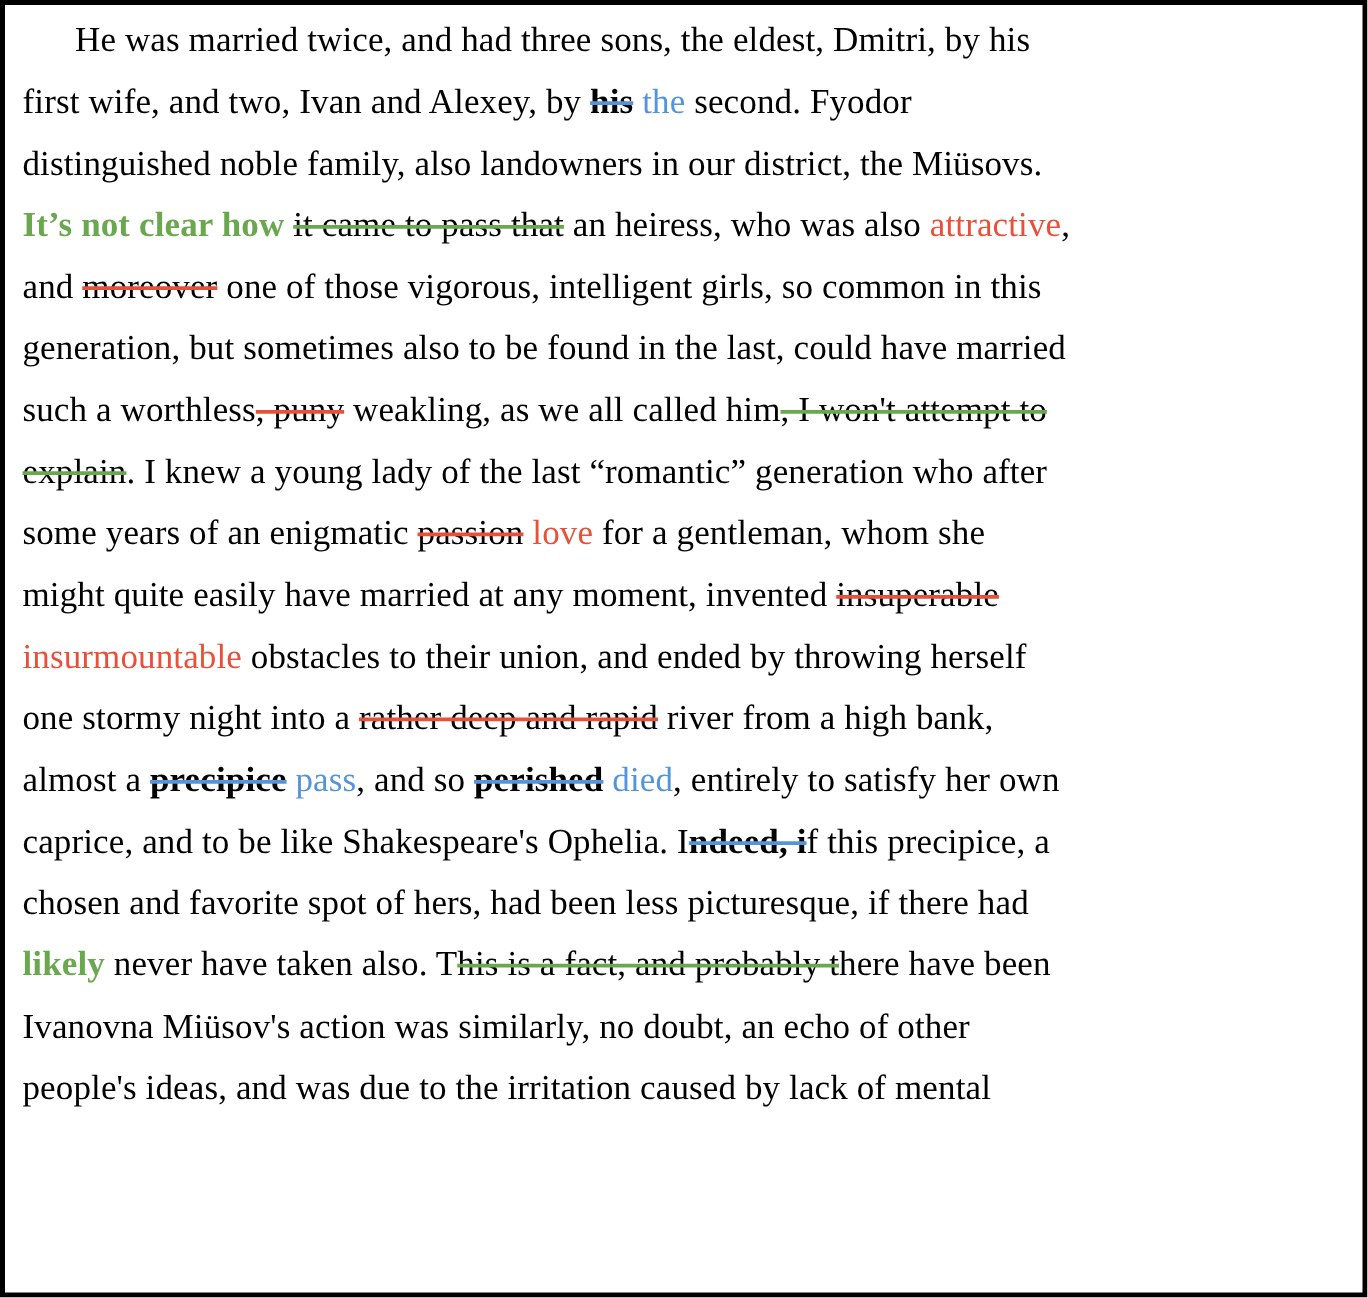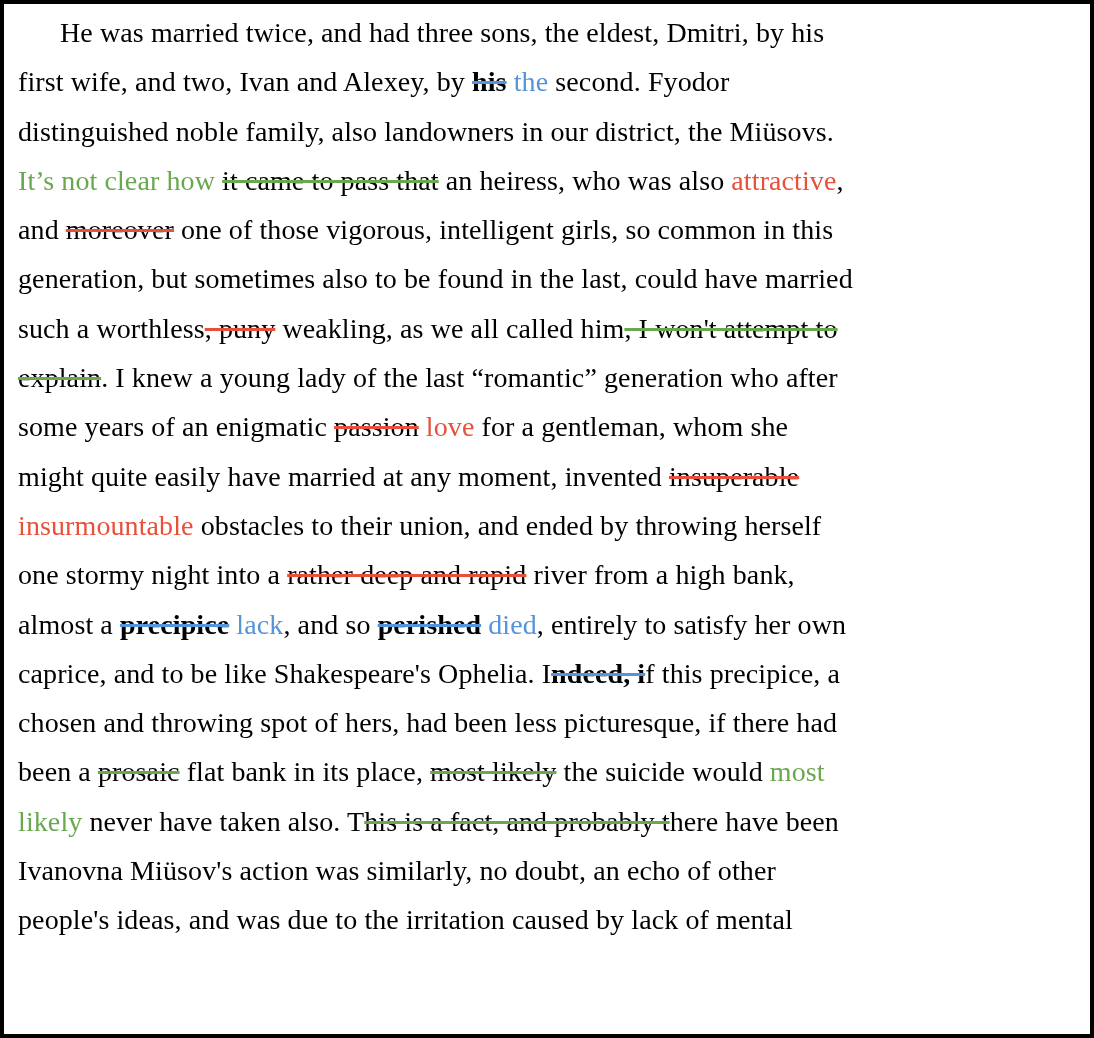--- a/index.html
+++ b/index.html
@@ -19,21 +19,21 @@
   .text{
     font-family:"Liberation Serif","DejaVu Serif",serif;
     font-size:28px;
     line-height:49.3px;
     color:var(--ink);
     letter-spacing:0.1px;
   }
   .line{white-space:nowrap;}
   .line.indent{text-indent:42px;}
   .run{}
-  .ins-green{color:var(--green);}
+  .ins-green{color:var(--green);font-weight:bold;}
   .ins-red{color:var(--red);}
   .ins-blue{color:var(--blue);}
   .del-green,.del-red,.del-blue{
     text-decoration:line-through;
     text-decoration-thickness:3px;
     text-decoration-skip-ink:none;
   }
   .del-green{text-decoration-color:var(--green);}
   .del-red{text-decoration-color:var(--red);}
   .del-blue{text-decoration-color:var(--blue);font-weight:bold;}
@@ -48,21 +48,20 @@
       <div class="line"><span class="run ">distinguished noble family, also landowners in our district, the Miüsovs.</span></div>
       <div class="line"><span class="run ins-green">It’s not clear how</span><span class="run "> </span><span class="run del-green">it came to pass that</span><span class="run "> an heiress, who was also </span><span class="run ins-red">attractive</span><span class="run ">,</span></div>
       <div class="line"><span class="run ">and </span><span class="run del-red">moreover</span><span class="run "> one of those vigorous, intelligent girls, so common in this</span></div>
       <div class="line"><span class="run ">generation, but sometimes also to be found in the last, could have married</span></div>
       <div class="line"><span class="run ">such a worthless</span><span class="run del-red">, puny</span><span class="run "> weakling, as we all called him</span><span class="run del-green">, I won't attempt to</span></div>
       <div class="line"><span class="run del-green">explain</span><span class="run ">. I knew a young lady of the last “romantic” generation who after</span></div>
       <div class="line"><span class="run ">some years of an enigmatic </span><span class="run del-red">passion</span><span class="run "> </span><span class="run ins-red">love</span><span class="run "> for a gentleman, whom she</span></div>
       <div class="line"><span class="run ">might quite easily have married at any moment, invented </span><span class="run del-red">insuperable</span></div>
       <div class="line"><span class="run ins-red">insurmountable</span><span class="run "> obstacles to their union, and ended by throwing herself</span></div>
       <div class="line"><span class="run ">one stormy night into a </span><span class="run del-red">rather deep and rapid</span><span class="run "> river from a high bank,</span></div>
-      <div class="line"><span class="run ">almost a </span><span class="run del-blue">precipice</span><span class="run "> </span><span class="run ins-blue">lack</span><span class="run ">, and so </span><span class="run del-blue">perished</span><span class="run "> </span><span class="run ins-blue">died</span><span class="run ">, entirely to satisfy her own</span></div>
+      <div class="line"><span class="run ">almost a </span><span class="run del-blue">precipice</span><span class="run "> </span><span class="run ins-blue">pass</span><span class="run ">, and so </span><span class="run del-blue">perished</span><span class="run "> </span><span class="run ins-blue">died</span><span class="run ">, entirely to satisfy her own</span></div>
       <div class="line"><span class="run ">caprice, and to be like Shakespeare's Ophelia. I</span><span class="run del-blue">ndeed, i</span><span class="run ">f this precipice, a</span></div>
-      <div class="line"><span class="run ">chosen and throwing spot of hers, had been less picturesque, if there had</span></div>
-      <div class="line"><span class="run ">been a </span><span class="run del-green">prosaic</span><span class="run "> flat bank in its place, </span><span class="run del-green">most likely</span><span class="run "> the suicide would </span><span class="run ins-green">most</span></div>
+      <div class="line"><span class="run ">chosen and favorite spot of hers, had been less picturesque, if there had</span></div>
       <div class="line"><span class="run ins-green">likely</span><span class="run "> never have taken also. T</span><span class="run del-green">his is a fact, and probably t</span><span class="run ">here have been</span></div>
       <div class="line"><span class="run ">Ivanovna Miüsov's action was similarly, no doubt, an echo of other</span></div>
       <div class="line"><span class="run ">people's ideas, and was due to the irritation caused by lack of mental</span></div>
     </div>
 </div>
 
 </body></html>

